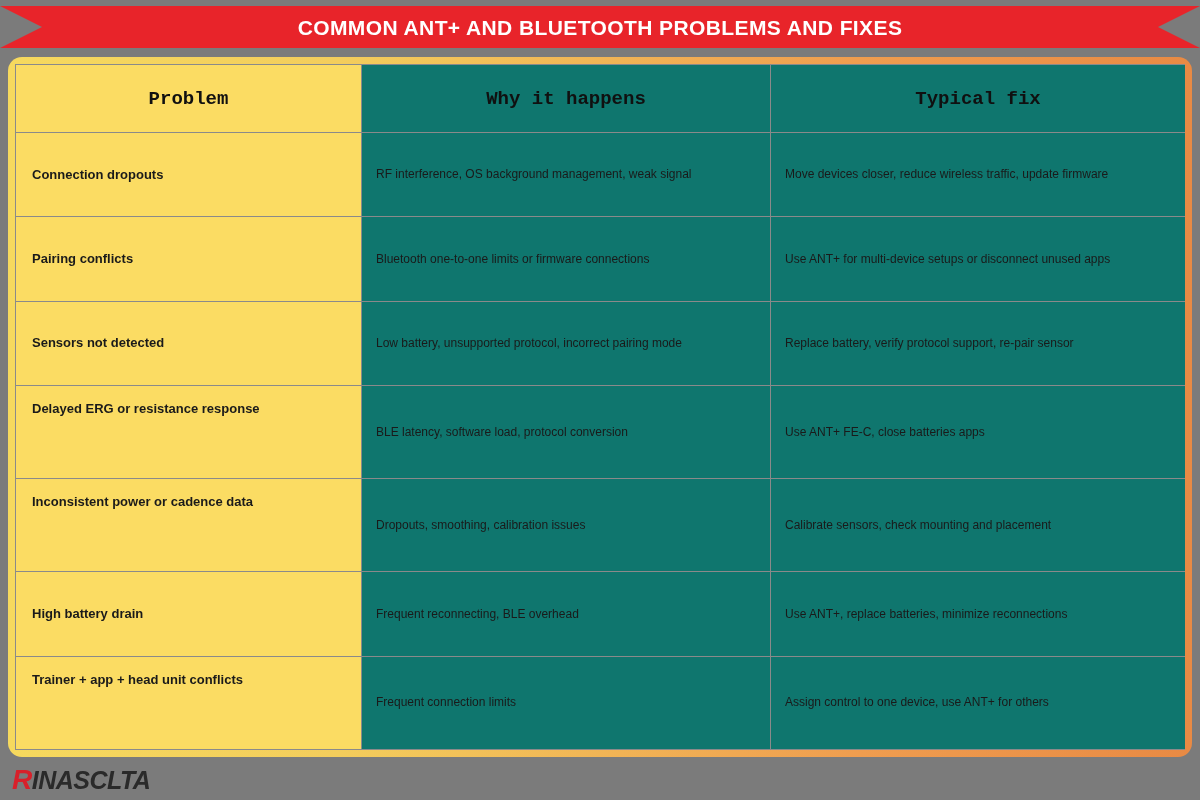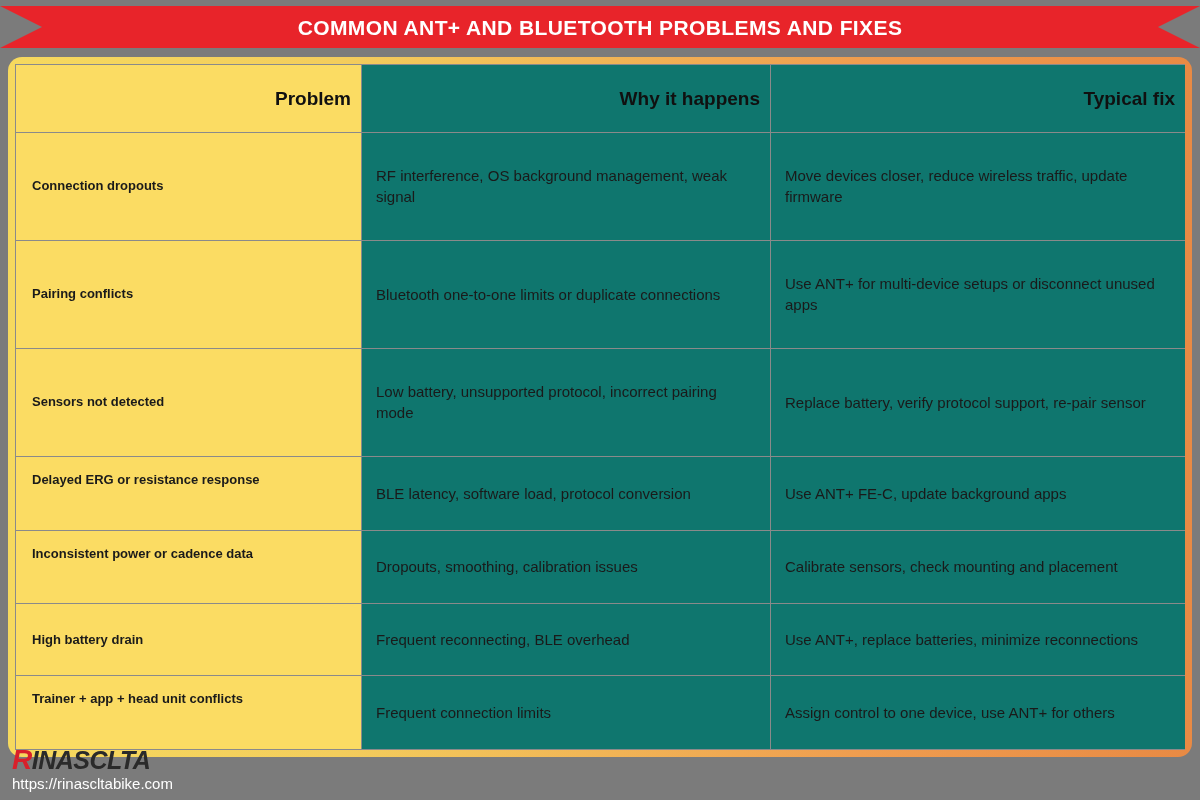--- a/index.html
+++ b/index.html
@@ -91,31 +91,32 @@
     vertical-align: middle;
     background: #0f766e;
   }
 
   
   thead th {
     height: 68px;
     font-size: 19px;
     font-weight: bold;
     color: #101010;
-    text-align: right;
+    text-align: center;
     padding: 6px 10px;
+    font-family: Liberation Mono, monospace;
   }
   thead th.problem-head {
     background: #fbdc63;
   }
 
   
   tbody td {
     padding: 10px 14px;
-    font-size: 15px;
+    font-size: 12px;
     line-height: 1.42;
     color: #1a1a1a;
   }
 
   tbody td.col-problem {
     background: #fbdc63;
     font-weight: bold;
     font-size: 13px;
     padding-left: 16px;
   }
@@ -174,32 +175,32 @@
         </tr>
       </thead>
       <tbody>
         <tr>
           <td class="col-problem">Connection dropouts</td>
           <td class="col-why">RF interference, OS background management, weak signal</td>
           <td class="col-fix">Move devices closer, reduce wireless traffic, update firmware</td>
         </tr>
         <tr>
           <td class="col-problem">Pairing conflicts</td>
-          <td class="col-why">Bluetooth one-to-one limits or duplicate connections</td>
+          <td class="col-why">Bluetooth one-to-one limits or firmware connections</td>
           <td class="col-fix">Use ANT+ for multi-device setups or disconnect unused apps</td>
         </tr>
         <tr>
           <td class="col-problem">Sensors not detected</td>
           <td class="col-why">Low battery, unsupported protocol, incorrect pairing mode</td>
           <td class="col-fix">Replace battery, verify protocol support, re-pair sensor</td>
         </tr>
         <tr class="two-line">
           <td class="col-problem">Delayed ERG or resistance response</td>
           <td class="col-why">BLE latency, software load, protocol conversion</td>
-          <td class="col-fix">Use ANT+ FE-C, update background apps</td>
+          <td class="col-fix">Use ANT+ FE-C, close batteries apps</td>
         </tr>
         <tr class="two-line">
           <td class="col-problem">Inconsistent power or cadence data</td>
           <td class="col-why">Dropouts, smoothing, calibration issues</td>
           <td class="col-fix">Calibrate sensors, check mounting and placement</td>
         </tr>
         <tr>
           <td class="col-problem">High battery drain</td>
           <td class="col-why">Frequent reconnecting, BLE overhead</td>
           <td class="col-fix">Use ANT+, replace batteries, minimize reconnections</td>
@@ -212,14 +213,13 @@
       </tbody>
     </table>
   </div>
 </div>
 
 <div class="footer">
   <div class="logo">
     <span class="r">R</span>
       <span>INASCLTA</span>
   </div>
-  <div class="site-url">https://rinascltabike.com</div>
 </div>
 
 </body></html>

